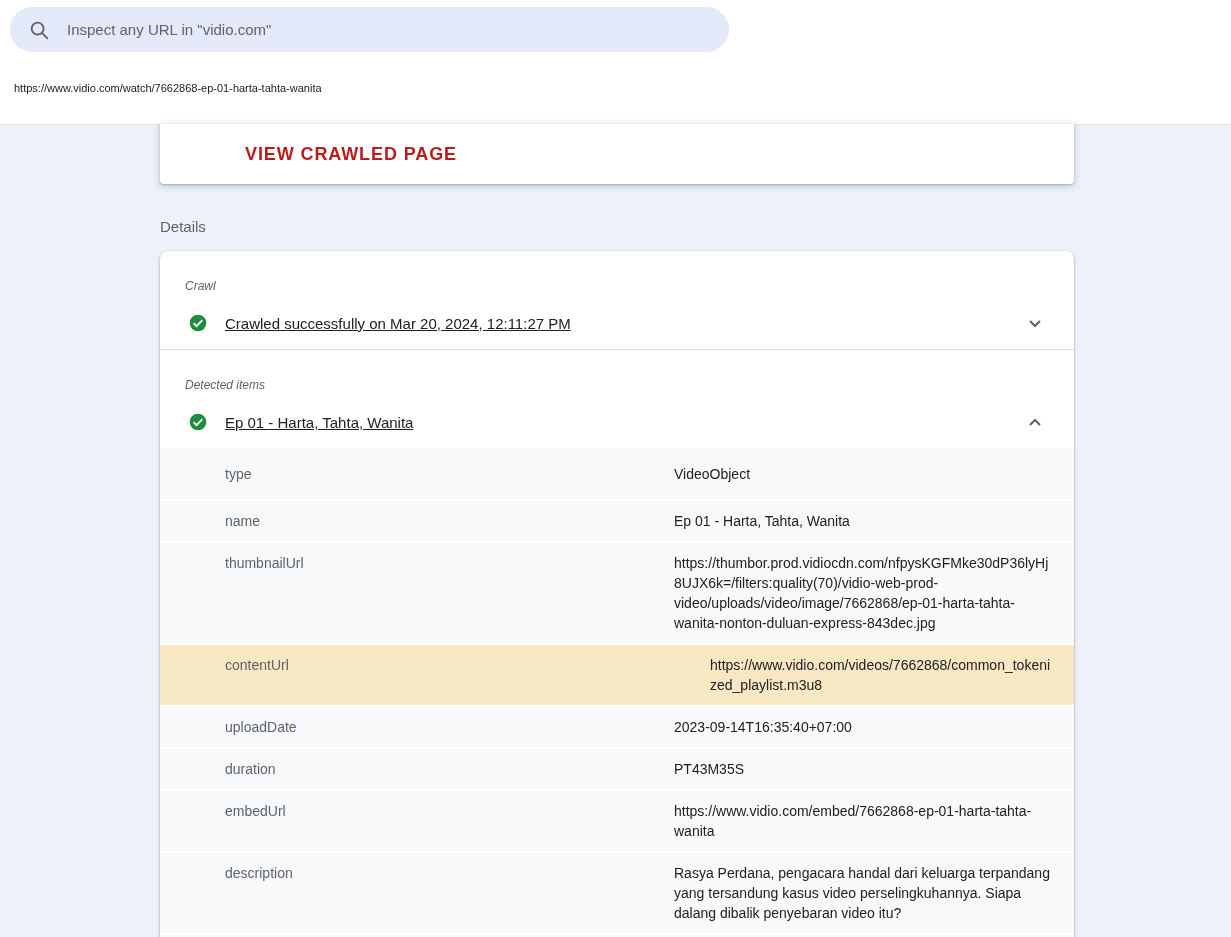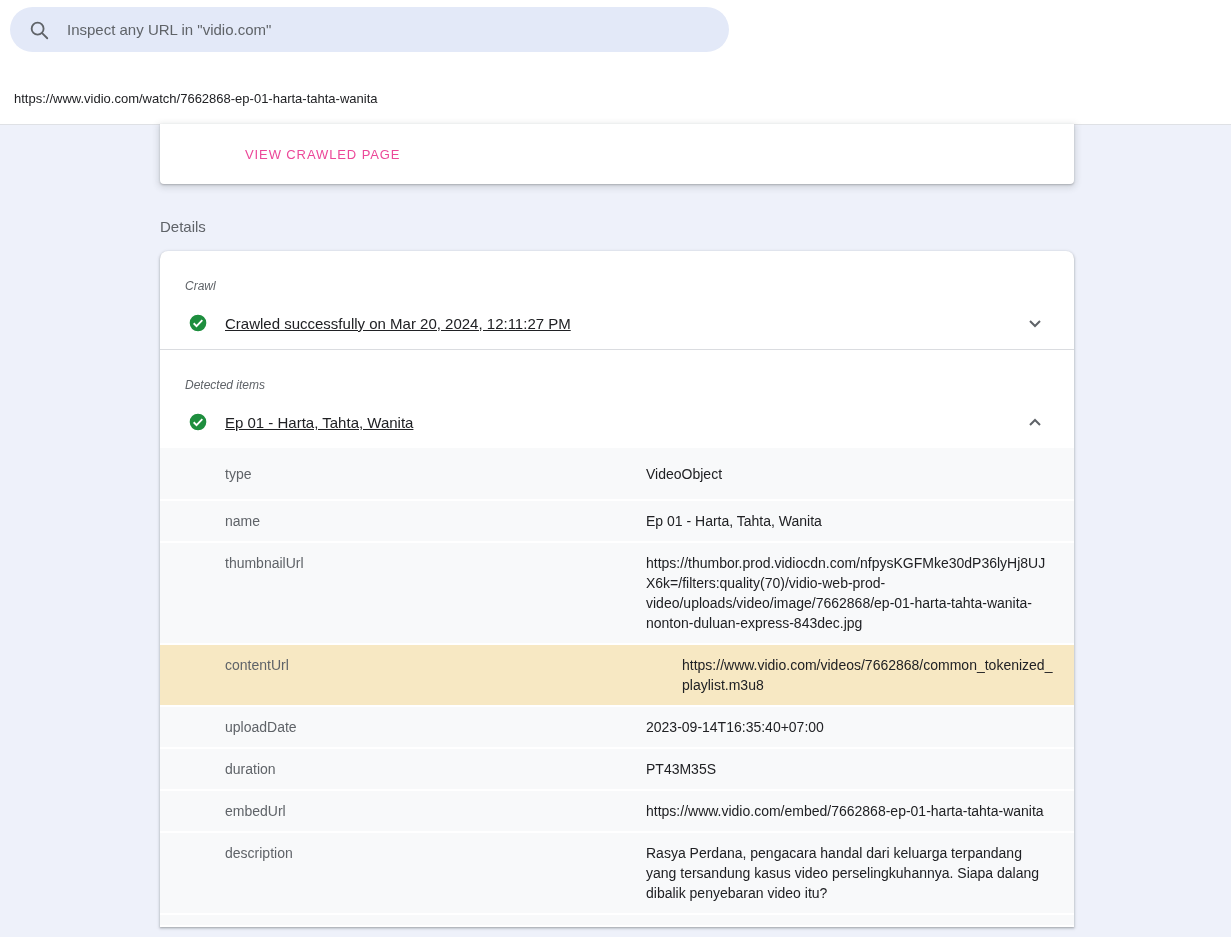--- a/index.html
+++ b/index.html
@@ -15,31 +15,31 @@
   .search-pill {
     position:absolute; left:10px; top:7px; width:719px; height:45px;
     background:#e3e9f8; border-radius:23px;
     display:flex; align-items:center; padding:0 20px 0 18px; cursor:text;
   }
   .search-input {
     flex:1; margin-left:17px; border:none; outline:none; background:transparent;
     font-family:inherit; font-size:15px; color:#202124;
   }
   .search-input::placeholder { color:#5f6368; opacity:1; }
-  .inspected-url { position:absolute; left:14px; top:91px; font-size:13px; color:#202124; }
+  .inspected-url { position:absolute; left:14px; top:82px; font-size:11px; color:#202124; }
 
   
   .crawled-card {
     position:relative; z-index:1; margin:-1px 157px 0 160px; width:914px; height:60px;
     background:#ffffff; display:flex; align-items:center; padding-left:85px;
     border-radius:0 0 4px 4px;
     box-shadow:0 1px 2px rgba(60,64,67,.3), 0 2px 6px 2px rgba(60,64,67,.15);
   }
   .view-crawled {
-    font-size:13px; font-weight:400; letter-spacing:.9px; color:#ec4899;
+    font-size:18px; font-weight:700; letter-spacing:.9px; color:#b91c1c;
     background:none; border:none; font-family:inherit; cursor:pointer;
   }
 
   .details-heading { margin:34px 0 0 160px; font-size:15px; color:#5f6368; }
 
   
   .details-card {
     margin:16px 157px 0 160px; width:914px; background:#ffffff;
     border-radius:8px 8px 0 0; overflow:hidden;
     box-shadow:0 1px 2px rgba(60,64,67,.3), 0 1px 3px 1px rgba(60,64,67,.15);
@@ -51,21 +51,21 @@
     background:none; border:none; cursor:pointer; width:28px; height:28px;
     display:flex; align-items:center; justify-content:center;
   }
   .divider { height:1px; background:#dadce0; }
 
   
   .prop-row { display:flex; background:#f8f9fa; border-bottom:2px solid #ffffff; padding:10px 0; cursor:pointer; }
   #prop-table .prop-row:first-child { padding-top:16px; padding-bottom:15px; }
   .prop-row.highlight { background:#f7e8c3;gap:36px; }
   .prop-key { flex:0 0 486px; padding-left:65px; font-size:14px; line-height:20px; color:#5f6368; }
-  .prop-value { flex:1; padding-right:21px; font-size:14px; line-height:20px; color:#202124; overflow-wrap:anywhere; word-break:break-word; }
+  .prop-value { flex:1; padding-right:21px; font-size:14px; line-height:20px; color:#202124; overflow-wrap:anywhere; word-break:break-word;margin-left:28px; }
   .prop-row.partial { height:12px; padding:0; cursor:default; }
 </style>
 </head>
 <body>
 
 <div class="top-header">
   <div class="search-pill">
     <svg width="22" height="22" viewBox="0 0 24 24" fill="none" stroke="#5f6368" stroke-width="2" stroke-linecap="round">
       <circle cx="10.5" cy="10.5" r="6.5"></circle>
       <line x1="15.4" y1="15.4" x2="21" y2="21"></line>

